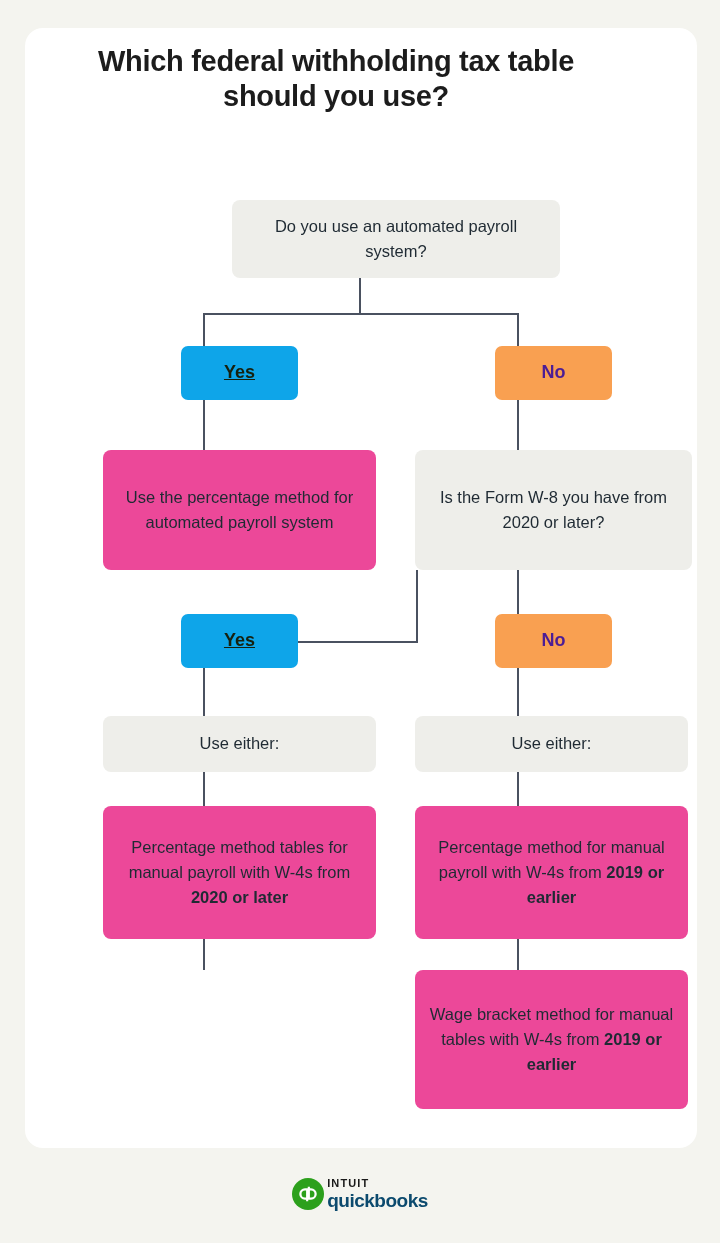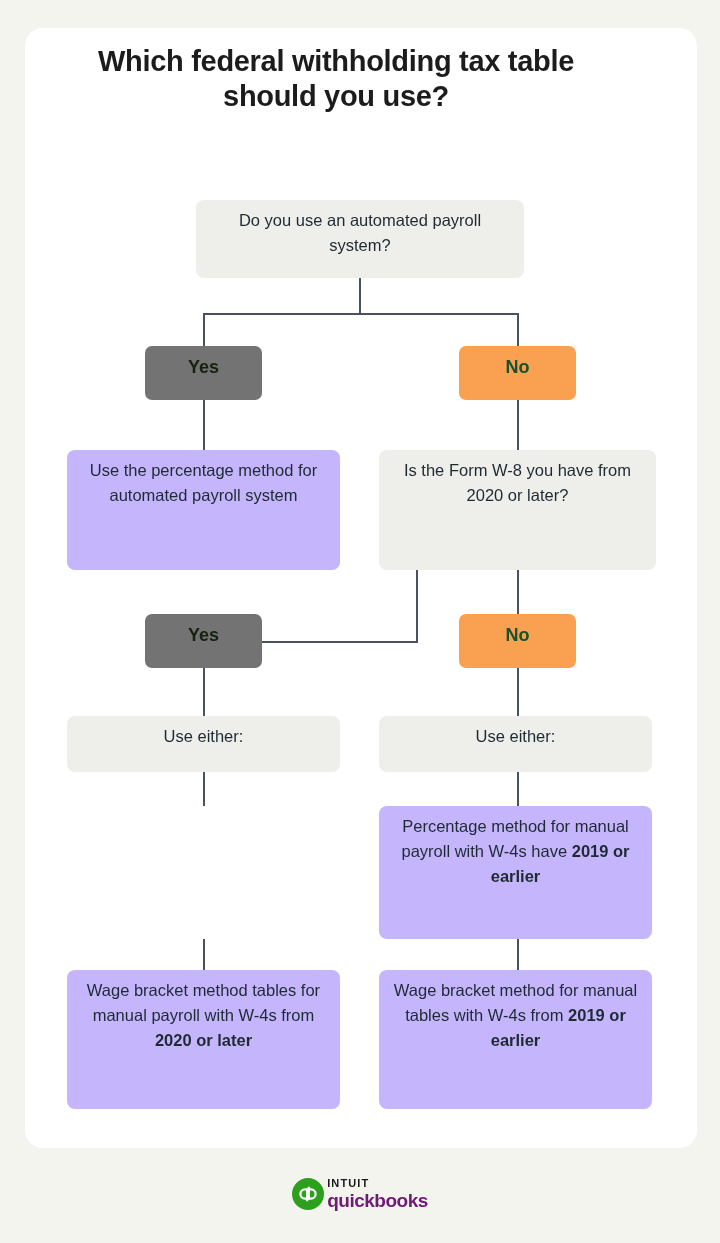--- a/index.html
+++ b/index.html
@@ -50,40 +50,42 @@
     background: #4a5160;
   }
   .v { width: 2px; }
   .h { height: 2px; }
 
   
   .node {
     position: absolute;
     box-sizing: border-box;
     display: flex;
+    align-items: center;
     justify-content: center;
     text-align: center;
     border-radius: 8px;
     color: #1f2a33;
     font-size: 16.5px;
     line-height: 1.52;
     padding: 8px 10px;
+    margin-left: 36px;
   }
   .node.gray  { background: #eeeeea; }
-  .node.blue  { background: #c4b5fd; }
-  .node.green { background: #737373; }
+  .node.blue  { background: #ec4899; }
+  .node.green { background: #0ea5e9; text-decoration: underline; }
   .node.orange{ background: #f9a051; }
 
   .node.green, .node.orange {
     font-weight: bold;
     font-size: 18px;
     color: #16210f;
     border-radius: 7px;
   }
-  .node.orange { color: #14532d; }
+  .node.orange { color: #4c1d95; }
 
   .node b { font-weight: bold; }
 
   .node .inner { width: 100%; }
 
   
   .footer {
     position: absolute;
     left: 0;
     top: 1178px;
@@ -113,21 +115,21 @@
     font-size: 11px;
     font-weight: bold;
     letter-spacing: 1.1px;
     color: #1a1a1a;
     margin-bottom: 2px;
   }
   .qb-name {
     font-size: 19px;
     font-weight: bold;
     letter-spacing: -0.5px;
-    color: #701a75;
+    color: #0c4a6e;
   }
 </style>
 </head>
 <body>
 
 <div class="page">
 
   <div class="card"></div>
 
   <div class="title">Which federal withholding tax table should you use?</div>
@@ -180,31 +182,31 @@
     <span class="inner">Use either:</span>
   </div>
 
   <div class="node gray" style="left:379px; top:716px; width:273px; height:56px;">
     <span class="inner">Use either:</span>
   </div>
 
   <div class="line v" style="left:203px; top:772px; width:2px; height:34px;"></div>
   <div class="line v" style="left:517px; top:772px; width:2px; height:34px;"></div>
 
+  <div class="node blue" style="left:67px; top:806px; width:273px; height:133px;">
+    <span class="inner"><span>Percentage method tables for manual payroll with W-4s from </span><b>2020 or later</b></span>
+  </div>
 
   <div class="node blue" style="left:379px; top:806px; width:273px; height:133px;">
-    <span class="inner"><span>Percentage method for manual payroll with W-4s have </span><b>2019 or earlier</b></span>
+    <span class="inner"><span>Percentage method for manual payroll with W-4s from </span><b>2019 or earlier</b></span>
   </div>
 
   <div class="line v" style="left:203px; top:939px; width:2px; height:31px;"></div>
   <div class="line v" style="left:517px; top:939px; width:2px; height:31px;"></div>
 
-  <div class="node blue" style="left:67px; top:970px; width:273px; height:139px;">
-    <span class="inner"><span>Wage bracket method tables for manual payroll with W-4s from </span><b>2020 or later</b></span>
-  </div>
 
   <div class="node blue" style="left:379px; top:970px; width:273px; height:139px;">
     <span class="inner"><span>Wage bracket method for manual tables with W-4s from </span><b>2019 or earlier</b></span>
   </div>
 
   <div class="footer">
     <div class="qb-mark">
       <svg width="20" height="20" viewBox="0 0 24 24" aria-hidden="true">
         <path d="M8.4 5.1a6.9 6.9 0 0 0 0 13.8h1.3V16.2H8.4a4.2 4.2 0 0 1 0-8.4h1.3v12.9h2.6V5.1H8.4z" fill="#ffffff"></path>
         <path d="M15.6 18.9a6.9 6.9 0 0 0 0-13.8h-1.3V7.8h1.3a4.2 4.2 0 0 1 0 8.4h-1.3V3.3h-2.6v15.6h3.9z" fill="#ffffff"></path>

